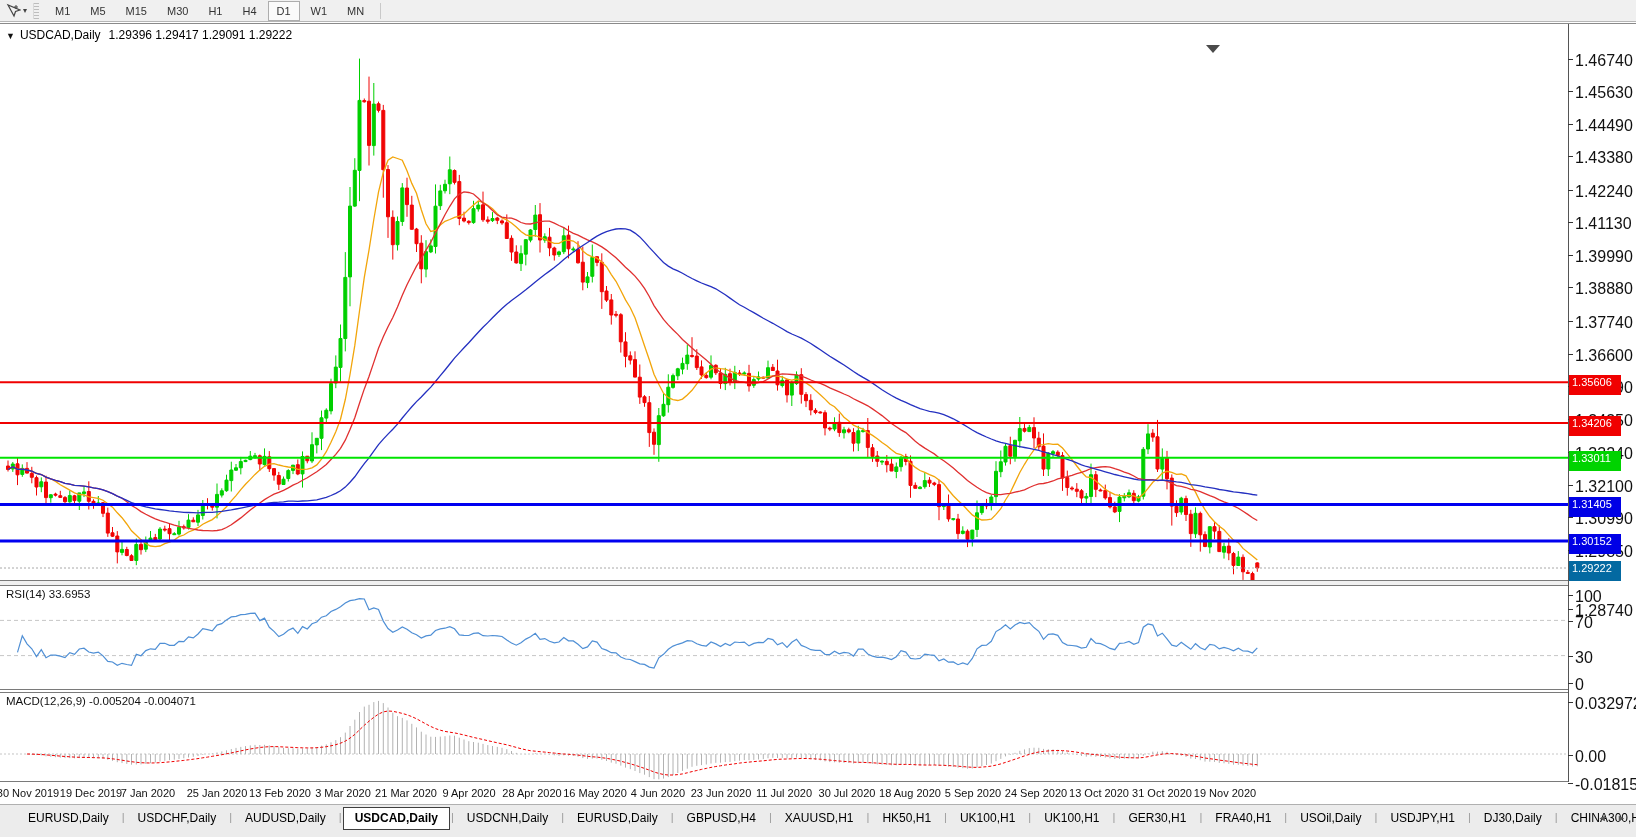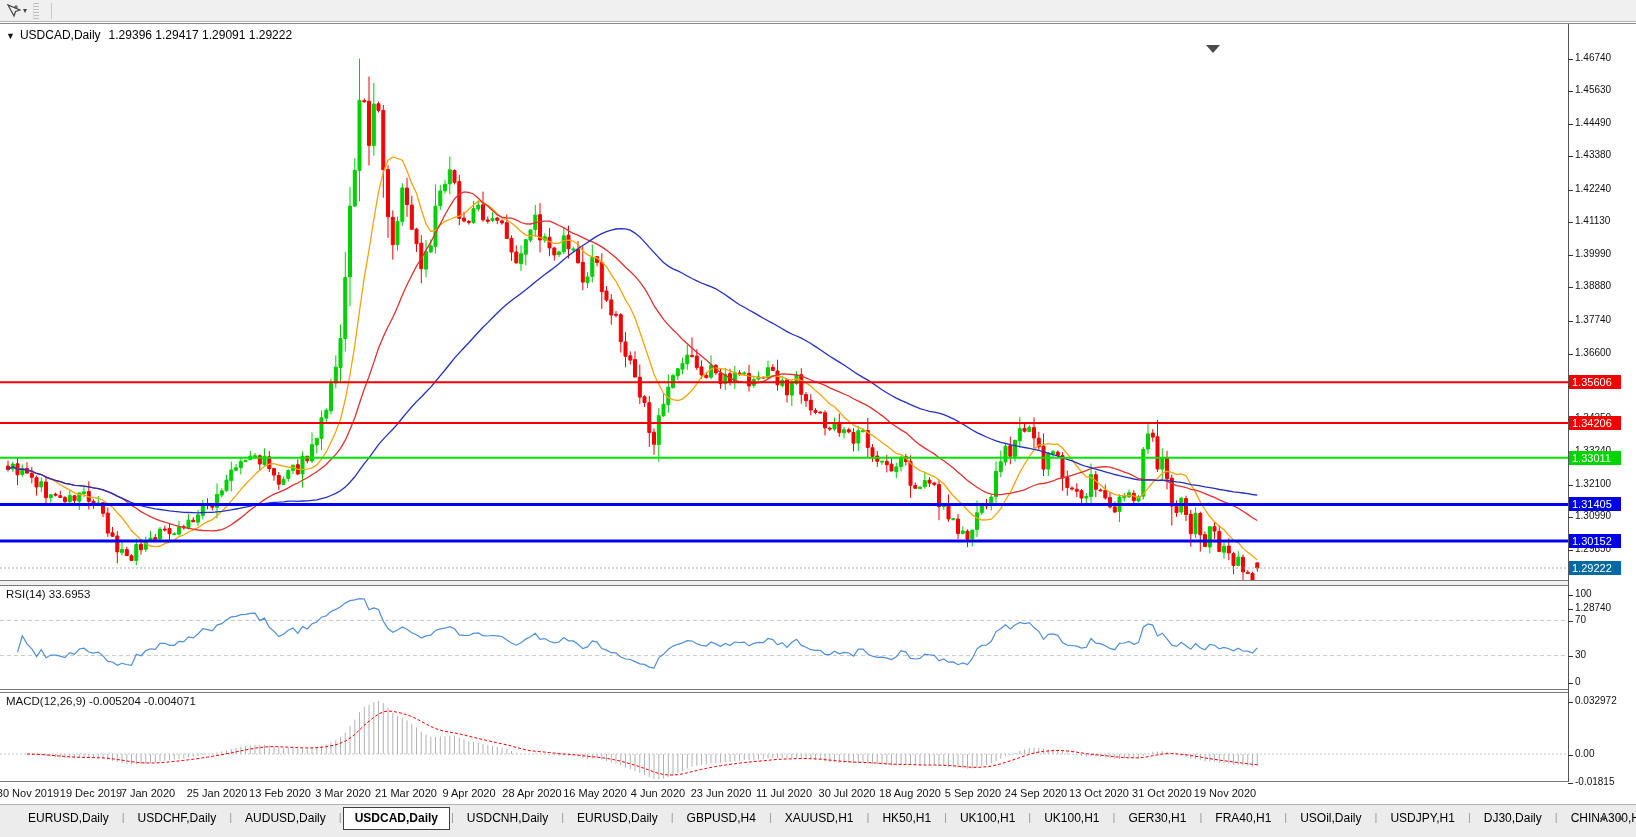--- a/index.html
+++ b/index.html
@@ -20,23 +20,23 @@
   
   .chart-window{position:absolute;top:23px;left:0;width:1636px;height:780px;background:#fff;
                 border-top:1px solid #8a8a8a;box-sizing:border-box;}
   #chart-svg{position:absolute;top:0;left:0;}
   .chart-title{position:absolute;top:4px;left:6px;font-size:12px;color:#000;z-index:6;white-space:nowrap;}
   .chart-title .collapse{font-size:9px;margin-right:5px;color:#111;}
   .chart-title .sym{margin-right:8px;}
   .panel-label{position:absolute;left:6px;font-size:11.5px;color:#111;z-index:6;white-space:nowrap;}
   .axis-line{position:absolute;left:1568px;top:0;width:1px;height:758px;background:#555;z-index:4;}
   .axis-col{position:absolute;left:1568px;top:0;width:68px;height:758px;z-index:5;}
-  .tick{position:absolute;left:7px;font-size:10px;color:#111;white-space:nowrap;}
+  .tick{position:absolute;left:7px;font-size:16px;color:#111;white-space:nowrap;}
   .tick::before{content:"";position:absolute;left:-7px;top:7px;width:5px;border-top:1px solid #333;}
-  .badge{position:absolute;left:1px;min-width:46px;padding:0 3px;height:14px;line-height:14px;
+  .badge{position:absolute;left:1px;min-width:46px;padding:0 3px;height:20px;line-height:14px;
          font-size:11px;color:#fff;white-space:nowrap;}
   .date-axis{position:absolute;top:758px;left:0;width:1568px;height:22px;background:#fff;z-index:5;}
   .date-label{position:absolute;top:5px;width:90px;margin-left:-45px;text-align:center;
               font-size:11px;color:#111;white-space:nowrap;}
 
   
   .tabbar{position:absolute;top:804px;left:0;width:1636px;height:33px;background:#ececec;
           border-top:1px solid #b0b0b0;box-sizing:border-box;display:flex;align-items:flex-start;
           padding:2px 0 0 16px;}
   .tab{font-size:12px;color:#000000;padding:3px 11px 4px;border:1px solid transparent;white-space:nowrap;}
@@ -51,20 +51,31 @@
 
   <div class="toolbar">
     <div class="tool-icon">
       <svg width="15" height="15" viewBox="0 0 15 15">
         <path d="M2 2 L8 13 L9.5 8.5 L14 7 Z" fill="none" stroke="#444" stroke-width="1.2"></path>
         <path d="M10 2 v4 M8 4 h4" stroke="#444" stroke-width="1"></path>
       </svg>
     </div>
     <div class="caret">▾</div>
     <div class="grip"></div>
+    <div id="tf-buttons" style="display:flex;align-items:center;">
+        <span class="tf">M1</span>
+        <span class="tf">M5</span>
+        <span class="tf">M15</span>
+        <span class="tf">M30</span>
+        <span class="tf">H1</span>
+        <span class="tf">H4</span>
+        <span class="tf active">D1</span>
+        <span class="tf">W1</span>
+        <span class="tf">MN</span>
+      </div>
     <div class="tb-sep"></div>
   </div>
 
   <div class="chart-window">
     <svg id="chart-svg" width="1568" height="758">
         <path d="M12.8,438.0V447.9M22.3,440.4V452.8M41.3,453.4V468.2M50.8,470.2V478.7M69.8,466.5V478.8M79.3,468.9V486.0M84,462.2V473.1M98.3,472.0V481.5M122,517.7V531.3M136.3,514.5V541.2M145.8,512.5V528.1M150.5,507.0V517.5M160,503.1V517.9M174.3,508.1V510.5M179,496.8V511.6M188.5,490.2V505.5M198,485.9V502.0M202.8,476.0V495.5M217,459.5V494.4M221.8,464.3V473.5M226.5,450.7V467.8M231.3,437.7V467.5M236,440.0V446.9M240.8,432.9V450.4M245.5,435.7V438.1M250.3,427.0V436.2M255,428.9V434.8M264.5,424.4V441.7M283.5,452.5V460.7M288.3,445.2V457.5M293,440.8V450.1M302.5,427.4V463.6M312,408.3V439.1M316.8,414.2V429.4M321.5,386.6V426.1M326.3,384.3V399.9M331,354.7V390.4M335.8,331.4V364.2M340.5,300.5V357.8M345.3,228.1V327.4M350,163.0V282.3M354.8,134.2V182.9M359.5,34.6V177.2M373.8,59.0V131.6M397.5,192.5V226.5M402.3,159.1V201.9M426,216.2V253.3M430.8,215.4V229.1M435.5,160.4V229.5M440.3,160.8V186.0M445,155.7V169.5M449.8,132.5V170.2M473.5,176.8V199.8M478.3,176.9V187.6M492.5,188.1V198.0M521,221.4V247.0M525.8,215.1V241.4M530.5,205.1V218.3M535.3,181.0V212.8M544.8,209.3V218.8M559,226.7V233.0M563.8,203.2V230.1M573.3,222.7V227.7M587.5,248.0V264.1M592.3,220.5V258.5M658.8,384.0V437.8M663.5,369.6V392.8M668.3,350.3V388.6M673,349.6V364.7M677.8,343.8V356.1M682.5,333.6V350.3M687.3,320.6V345.8M711,331.4V355.3M725.3,343.8V366.1M734.8,341.8V365.1M744.3,347.3V351.8M753.8,353.2V363.9M758.5,347.5V356.8M768,336.6V354.4M782.3,351.8V363.5M791.8,356.7V382.0M796.5,347.4V360.9M834.5,393.3V407.2M844,402.8V414.5M858.3,401.8V427.1M863,403.8V408.6M882,436.5V440.9M896.3,438.5V454.2M901,432.1V447.5M920,462.0V465.1M924.8,448.8V464.7M943.8,479.4V486.0M953.3,494.3V496.5M962.8,502.3V510.4M972.3,505.9V522.5M977,476.5V513.0M981.8,479.5V490.8M991.3,470.9V486.4M996,437.2V480.9M1000.8,426.5V453.2M1005.5,419.7V441.6M1015,415.8V437.7M1019.8,393.0V423.6M1029.3,400.9V408.0M1048.3,428.3V452.0M1053,426.1V433.1M1086.3,469.0V480.0M1091,439.6V480.5M1119.5,470.2V498.1M1124.3,469.1V477.4M1129,465.5V474.1M1138.5,470.9V478.3M1143.3,423.0V475.5M1148,400.2V430.1M1162.3,424.4V456.6M1181.3,472.8V490.7M1195.5,483.3V514.0M1209.8,502.6V529.4M1224,518.7V534.6M1238.3,527.1V541.7" stroke="#00cf00" fill="none"></path>
         <path d="M8,436.5V447.5M17.5,433.7V461.1M27,438.1V449.5M31.8,442.8V459.3M36.5,451.6V471.5M46,451.7V479.4M55.5,468.7V472.5M60.3,466.8V474.0M65,472.0V480.1M74.5,470.8V480.0M88.8,457.3V485.5M93.5,475.3V484.8M103,478.1V493.1M107.8,483.6V512.9M112.5,503.0V512.9M117.3,507.1V539.4M126.8,522.8V532.3M131.5,530.2V536.6M141,515.2V530.6M155.3,509.9V517.4M164.8,501.7V507.6M169.5,499.0V516.7M183.8,500.6V505.6M193.3,493.3V497.8M207.5,474.2V485.4M212.3,480.9V486.6M259.8,430.5V446.9M269.3,427.1V448.0M274,444.1V456.7M278.8,447.9V466.0M297.8,435.4V451.2M307.3,432.1V439.3M364.3,74.5V78.6M369,52.6V141.5M378.5,77.6V88.5M383.3,80.9V173.7M388,141.1V213.9M392.8,186.4V235.6M407,153.7V192.8M411.8,171.8V205.5M416.5,203.9V228.0M421.3,211.2V259.3M454.5,145.4V160.5M459.3,150.9V201.2M464,187.7V198.4M468.8,196.2V200.6M483,167.6V197.9M487.8,192.4V199.6M497.3,192.8V200.1M502,195.3V200.8M506.8,190.4V214.5M511.5,211.3V236.8M516.3,221.3V239.6M540,179.1V228.5M549.5,203.9V232.2M554.3,222.7V236.6M568.5,201.6V234.4M578,217.2V239.6M582.8,222.5V266.3M597,232.4V242.2M601.8,229.3V284.9M606.5,262.0V278.0M611.3,270.0V300.6M616,287.0V293.4M620.8,289.1V328.6M625.5,308.2V343.3M630.3,327.4V340.5M635,327.3V353.3M639.8,340.5V379.9M644.5,371.1V382.8M649.3,372.0V422.9M654,404.4V430.8M692,313.2V333.7M696.8,325.2V346.0M701.5,336.4V354.8M706.3,348.1V354.7M715.8,340.2V351.0M720.5,344.0V364.8M730,344.7V361.5M739.5,346.0V352.0M749,340.8V367.6M763.3,352.6V354.9M772.8,340.0V346.6M777.5,335.7V366.6M787,354.6V378.5M801.3,344.2V379.6M806,368.1V383.1M810.8,370.2V391.3M815.5,384.2V390.2M820.3,387.3V389.4M825,386.3V411.4M829.8,402.6V407.1M839.3,389.6V412.8M848.8,403.7V409.3M853.5,404.2V427.5M867.8,394.0V433.5M872.5,420.0V437.9M877.3,427.0V442.9M886.8,431.0V448.4M891.5,434.3V447.1M905.8,429.8V441.4M910.5,431.4V473.8M915.3,458.4V464.3M929.5,453.1V463.0M934.3,457.8V462.1M939,455.7V496.2M948.5,470.5V497.7M958,489.9V515.0M967.5,505.4V523.1M986.5,474.9V485.2M1010.3,412.7V440.3M1024.5,399.1V408.5M1034,393.3V424.1M1038.8,407.8V425.9M1043.5,409.4V452.0M1057.8,426.3V432.9M1062.5,428.1V466.9M1067.3,446.6V471.7M1072,462.3V466.6M1076.8,459.1V473.2M1081.5,465.0V481.9M1095.8,447.0V473.1M1100.5,464.5V467.2M1105.3,460.6V475.7M1110,467.8V484.5M1114.8,477.7V489.1M1133.8,466.2V481.2M1152.8,405.1V417.8M1157.5,395.9V448.0M1167,426.9V465.4M1171.8,450.4V501.6M1176.5,476.3V492.9M1186,471.7V497.0M1190.8,485.8V522.9M1200.3,487.6V527.6M1205,507.4V523.2M1214.5,497.8V515.1M1219.3,501.3V527.8M1228.8,514.2V536.2M1233.5,527.9V550.3M1243,530.4V555.9M1247.8,546.0V550.0M1252.5,547.7V560.4M1257.3,538.3V547.8" stroke="#f00505" fill="none"></path>
         <path d="M11.3,440.0H14.3V445.0H11.3ZM20.8,444.4H23.8V450.4H20.8ZM39.8,457.8H42.8V462.8H39.8ZM49.3,470.8H52.3V473.7H49.3ZM68.3,471.6H71.3V477.8H68.3ZM77.8,468.9H80.8V477.2H77.8ZM82.5,467.9H85.5V469.6H82.5ZM96.8,478.9H99.8V480.2H96.8ZM120.5,525.4H123.5V528.4H120.5ZM134.8,520.5H137.8V536.5H134.8ZM144.3,517.3H147.3V525.2H144.3ZM149.0,514.1H152.0V517.1H149.0ZM158.5,505.1H161.5V515.0H158.5ZM172.8,509.7H175.8V510.7H172.8ZM177.5,503.2H180.5V510.1H177.5ZM187.0,496.1H190.0V503.4H187.0ZM196.5,490.9H199.5V498.2H196.5ZM201.3,480.1H204.3V491.5H201.3ZM215.5,470.4H218.5V483.2H215.5ZM220.3,466.8H223.3V471.1H220.3ZM225.0,456.1H228.0V466.7H225.0ZM229.8,446.0H232.8V456.6H229.8ZM234.5,443.8H237.5V446.2H234.5ZM239.3,437.6H242.3V443.8H239.3ZM244.0,436.3H247.0V437.6H244.0ZM248.8,432.2H251.8V435.6H248.8ZM253.5,431.7H256.5V432.7H253.5ZM263.0,432.4H266.0V440.6H263.0ZM282.0,455.2H285.0V460.5H282.0ZM286.8,446.6H289.8V454.5H286.8ZM291.5,441.2H294.5V446.4H291.5ZM301.0,432.5H304.0V449.9H301.0ZM310.5,420.7H313.5V437.0H310.5ZM315.3,414.3H318.3V420.9H315.3ZM320.0,393.8H323.0V414.3H320.0ZM324.8,386.2H327.8V394.1H324.8ZM329.5,359.6H332.5V386.9H329.5ZM334.3,343.1H337.3V359.0H334.3ZM339.0,314.5H342.0V343.4H339.0ZM343.8,253.4H346.8V314.5H343.8ZM348.5,182.1H351.5V252.9H348.5ZM353.3,146.3H356.3V182.1H353.3ZM358.0,76.4H361.0V146.4H358.0ZM372.3,80.1H375.3V121.6H372.3ZM396.0,197.5H399.0V220.7H396.0ZM400.8,163.9H403.8V197.5H400.8ZM424.5,227.7H427.5V245.1H424.5ZM429.3,221.9H432.3V227.9H429.3ZM434.0,182.2H437.0V222.5H434.0ZM438.8,166.9H441.8V181.7H438.8ZM443.5,160.3H446.5V166.8H443.5ZM448.3,145.8H451.3V159.8H448.3ZM472.0,184.7H475.0V198.6H472.0ZM476.8,181.1H479.8V184.9H476.8ZM491.0,194.5H494.0V196.6H491.0ZM519.5,229.7H522.5V239.6H519.5ZM524.3,215.7H527.3V230.2H524.3ZM529.0,206.0H532.0V216.1H529.0ZM533.8,191.1H536.8V205.5H533.8ZM543.3,212.7H546.3V216.1H543.3ZM557.5,227.9H560.5V230.6H557.5ZM562.3,211.8H565.3V227.7H562.3ZM571.8,224.9H574.8V225.9H571.8ZM586.0,252.9H589.0V258.6H586.0ZM590.8,233.4H593.8V252.3H590.8ZM657.3,391.7H660.3V420.6H657.3ZM662.0,380.3H665.0V391.8H662.0ZM666.8,363.2H669.8V380.7H666.8ZM671.5,351.6H674.5V363.4H671.5ZM676.3,344.8H679.3V351.8H676.3ZM681.0,339.4H684.0V345.1H681.0ZM685.8,331.1H688.8V339.7H685.8ZM709.5,341.4H712.5V353.2H709.5ZM723.8,350.3H726.8V359.6H723.8ZM733.3,348.4H736.3V358.5H733.3ZM742.8,348.9H745.8V350.0H742.8ZM752.3,355.6H755.3V361.3H752.3ZM757.0,352.9H760.0V355.0H757.0ZM766.5,343.7H769.5V354.1H766.5ZM780.8,356.3H783.8V361.5H780.8ZM790.3,358.9H793.3V371.1H790.3ZM795.0,351.0H798.0V359.6H795.0ZM833.0,398.9H836.0V405.0H833.0ZM842.5,405.8H845.5V408.8H842.5ZM856.8,406.8H859.8V419.1H856.8ZM861.5,406.6H864.5V407.6H861.5ZM880.5,437.1H883.5V438.1H880.5ZM894.8,442.9H897.8V447.5H894.8ZM899.5,433.3H902.5V442.7H899.5ZM918.5,463.2H921.5V464.6H918.5ZM923.3,456.6H926.3V462.7H923.3ZM942.3,479.7H945.3V482.6H942.3ZM951.8,494.6H954.8V495.6H951.8ZM961.3,507.1H964.3V509.4H961.3ZM970.8,506.1H973.8V514.8H970.8ZM975.5,488.8H978.5V505.5H975.5ZM980.3,481.5H983.3V488.6H980.3ZM989.8,473.0H992.8V480.6H989.8ZM994.5,447.3H997.5V472.6H994.5ZM999.3,437.8H1002.3V447.7H999.3ZM1004.0,422.3H1007.0V438.0H1004.0ZM1013.5,416.3H1016.5V432.8H1013.5ZM1018.3,404.6H1021.3V416.8H1018.3ZM1027.8,403.4H1030.8V407.6H1027.8ZM1046.8,429.2H1049.8V445.0H1046.8ZM1051.5,427.7H1054.5V429.7H1051.5ZM1084.8,472.4H1087.8V474.1H1084.8ZM1089.5,450.7H1092.5V472.5H1089.5ZM1118.0,473.1H1121.0V487.4H1118.0ZM1122.8,472.3H1125.8V473.8H1122.8ZM1127.5,468.8H1130.5V472.8H1127.5ZM1137.0,472.9H1140.0V477.0H1137.0ZM1141.8,425.3H1144.8V472.2H1141.8ZM1146.5,409.9H1149.5V425.0H1146.5ZM1160.8,434.2H1163.8V445.1H1160.8ZM1179.8,474.2H1182.8V488.0H1179.8ZM1194.0,489.3H1197.0V509.8H1194.0ZM1208.3,502.7H1211.3V523.0H1208.3ZM1222.5,522.4H1225.5V528.2H1222.5ZM1236.8,533.1H1239.8V541.5H1236.8Z" fill="#00cf00" stroke="#00cf00"></path>
         <path d="M6.5,442.0H9.5V445.5H6.5ZM16.0,439.8H19.0V450.8H16.0ZM25.5,444.4H28.5V449.1H25.5ZM30.3,449.4H33.3V453.3H30.3ZM35.0,453.7H38.0V463.0H35.0ZM44.5,458.0H47.5V473.6H44.5ZM54.0,470.1H57.0V471.2H54.0ZM58.8,471.7H61.8V473.4H58.8ZM63.5,473.6H66.5V477.7H63.5ZM73.0,471.8H76.0V476.6H73.0ZM87.3,467.5H90.3V477.3H87.3ZM92.0,477.3H95.0V480.2H92.0ZM101.5,478.8H104.5V489.3H101.5ZM106.3,489.1H109.3V509.1H106.3ZM111.0,508.8H114.0V512.2H111.0ZM115.8,512.0H118.8V527.9H115.8ZM125.3,525.5H128.3V531.5H125.3ZM130.0,531.8H133.0V536.5H130.0ZM139.5,520.4H142.5V525.7H139.5ZM153.8,513.6H156.8V515.7H153.8ZM163.3,505.1H166.3V506.1H163.3ZM168.0,504.7H171.0V509.7H168.0ZM182.3,502.7H185.3V503.9H182.3ZM191.8,496.2H194.8V497.8H191.8ZM206.0,479.7H209.0V481.3H206.0ZM210.8,480.9H213.8V483.2H210.8ZM258.3,431.8H261.3V440.0H258.3ZM267.8,432.8H270.8V444.7H267.8ZM272.5,444.6H275.5V451.1H272.5ZM277.3,451.5H280.3V460.2H277.3ZM296.3,440.7H299.3V450.0H296.3ZM305.8,432.2H308.8V436.8H305.8ZM362.8,76.6H365.8V77.8H362.8ZM367.5,77.2H370.5V121.4H367.5ZM377.0,79.8H380.0V86.3H377.0ZM381.8,86.4H384.8V145.7H381.8ZM386.5,145.5H389.5V192.8H386.5ZM391.3,193.3H394.3V220.7H391.3ZM405.5,164.0H408.5V180.6H405.5ZM410.3,181.1H413.3V205.3H410.3ZM415.0,205.1H418.0V219.7H415.0ZM419.8,219.2H422.8V244.8H419.8ZM453.0,146.5H456.0V158.3H453.0ZM457.8,157.6H460.8V194.4H457.8ZM462.5,194.1H465.5V197.0H462.5ZM467.3,197.3H470.3V198.6H467.3ZM481.5,180.8H484.5V195.8H481.5ZM486.3,195.9H489.3V197.3H486.3ZM495.8,194.0H498.8V196.3H495.8ZM500.5,196.9H503.5V198.9H500.5ZM505.3,198.7H508.3V214.5H505.3ZM510.0,214.3H513.0V228.0H510.0ZM514.8,228.0H517.8V238.9H514.8ZM538.5,190.7H541.5V216.0H538.5ZM548.0,213.2H551.0V223.9H548.0ZM552.8,224.0H555.8V231.0H552.8ZM567.0,211.2H570.0V224.8H567.0ZM576.5,225.3H579.5V238.8H576.5ZM581.3,238.2H584.3V258.1H581.3ZM595.5,232.7H598.5V238.4H595.5ZM600.3,238.3H603.3V267.7H600.3ZM605.0,267.0H608.0V276.1H605.0ZM609.8,275.9H612.8V291.0H609.8ZM614.5,290.3H617.5V291.3H614.5ZM619.3,290.7H622.3V317.8H619.3ZM624.0,317.9H627.0V332.3H624.0ZM628.8,331.8H631.8V336.1H628.8ZM633.5,335.6H636.5V353.1H633.5ZM638.3,353.2H641.3V373.1H638.3ZM643.0,372.8H646.0V378.6H643.0ZM647.8,378.7H650.8V408.6H647.8ZM652.5,408.2H655.5V420.3H652.5ZM690.5,331.5H693.5V332.5H690.5ZM695.3,332.1H698.3V343.6H695.3ZM700.0,342.9H703.0V350.9H700.0ZM704.8,351.4H707.8V353.6H704.8ZM714.3,341.3H717.3V348.8H714.3ZM719.0,349.1H722.0V359.5H719.0ZM728.5,349.7H731.5V358.3H728.5ZM738.0,349.0H741.0V350.0H738.0ZM747.5,349.4H750.5V361.9H747.5ZM761.8,353.2H764.8V354.2H761.8ZM771.3,343.3H774.3V346.5H771.3ZM776.0,347.0H779.0V360.8H776.0ZM785.5,355.9H788.5V370.9H785.5ZM799.8,350.7H802.8V370.3H799.8ZM804.5,370.6H807.5V376.7H804.5ZM809.3,376.3H812.3V386.0H809.3ZM814.0,386.4H817.0V388.4H814.0ZM818.8,388.0H821.8V389.0H818.8ZM823.5,388.7H826.5V403.9H823.5ZM828.3,404.1H831.3V405.1H828.3ZM837.8,398.3H840.8V408.5H837.8ZM847.3,405.8H850.3V407.9H847.3ZM852.0,408.5H855.0V419.2H852.0ZM866.3,406.6H869.3V423.4H866.3ZM871.0,423.8H874.0V432.4H871.0ZM875.8,432.0H878.8V437.3H875.8ZM885.3,437.4H888.3V440.7H885.3ZM890.0,440.1H893.0V447.0H890.0ZM904.3,432.6H907.3V437.5H904.3ZM909.0,437.3H912.0V461.4H909.0ZM913.8,461.4H916.8V464.3H913.8ZM928.0,456.2H931.0V459.1H928.0ZM932.8,459.0H935.8V460.4H932.8ZM937.5,460.6H940.5V482.6H937.5ZM947.0,479.8H950.0V494.9H947.0ZM956.5,495.0H959.5V509.6H956.5ZM966.0,507.2H969.0V515.2H966.0ZM985.0,480.9H988.0V481.9H985.0ZM1008.8,421.7H1011.8V432.2H1008.8ZM1023.0,404.4H1026.0V407.2H1023.0ZM1032.5,403.6H1035.5V414.0H1032.5ZM1037.3,414.2H1040.3V422.8H1037.3ZM1042.0,422.1H1045.0V445.1H1042.0ZM1056.3,428.2H1059.3V431.5H1056.3ZM1061.0,431.6H1064.0V454.0H1061.0ZM1065.8,453.6H1068.8V463.5H1065.8ZM1070.5,464.0H1073.5V465.0H1070.5ZM1075.3,465.2H1078.3V467.3H1075.3ZM1080.0,466.8H1083.0V474.0H1080.0ZM1094.3,450.7H1097.3V465.3H1094.3ZM1099.0,466.0H1102.0V467.0H1099.0ZM1103.8,466.4H1106.8V473.9H1103.8ZM1108.5,473.6H1111.5V482.9H1108.5ZM1113.3,482.9H1116.3V487.9H1113.3ZM1132.3,469.3H1135.3V476.7H1132.3ZM1151.3,409.2H1154.3V413.1H1151.3ZM1156.0,412.8H1159.0V445.0H1156.0ZM1165.5,433.7H1168.5V454.8H1165.5ZM1170.3,454.1H1173.3V482.1H1170.3ZM1175.0,482.4H1178.0V488.6H1175.0ZM1184.5,474.6H1187.5V490.5H1184.5ZM1189.3,490.2H1192.3V509.6H1189.3ZM1198.8,489.4H1201.8V510.8H1198.8ZM1203.5,510.6H1206.5V522.5H1203.5ZM1213.0,502.7H1216.0V507.1H1213.0ZM1217.8,507.4H1220.8V527.6H1217.8ZM1227.3,522.1H1230.3V529.0H1227.3ZM1232.0,529.5H1235.0V541.4H1232.0ZM1241.5,533.3H1244.5V547.8H1241.5ZM1246.3,548.4H1249.3V549.4H1246.3ZM1251.0,549.6H1254.0V558.7H1251.0ZM1255.8,538.9H1258.8V544.0H1255.8Z" fill="#f00505" stroke="#f00505"></path>
         <polyline points="8.0,445.5 12.8,442.8 17.5,445.4 22.3,445.2 27.0,446.0 31.8,447.2 36.5,449.5 41.3,450.5 46.0,453.1 50.8,454.8 55.5,457.4 60.3,460.7 65.0,463.4 69.8,466.1 74.5,468.9 79.3,470.5 84.0,470.9 88.8,472.9 93.5,473.6 98.3,474.4 103.0,476.2 107.8,479.8 112.5,483.2 117.3,488.8 122.0,493.7 126.8,500.0 131.5,506.8 136.3,511.2 141.0,515.7 145.8,519.5 150.5,522.0 155.3,522.7 160.0,522.0 164.8,519.7 169.5,518.1 174.3,516.0 179.0,512.6 183.8,511.0 188.5,508.0 193.3,506.1 198.0,503.7 202.8,500.2 207.5,497.8 212.3,495.6 217.0,491.7 221.8,487.4 226.5,482.7 231.3,476.9 236.0,471.6 240.8,465.6 245.5,460.2 250.3,455.4 255.0,450.4 259.8,446.1 264.5,442.3 269.3,440.1 274.0,439.6 278.8,441.0 283.5,442.1 288.3,443.0 293.0,443.5 297.8,445.3 302.5,445.4 307.3,445.1 312.0,443.9 316.8,440.9 321.5,435.1 326.3,427.7 331.0,418.2 335.8,407.8 340.5,395.2 345.3,375.5 350.0,350.5 354.8,321.4 359.5,287.0 364.3,253.3 369.0,226.1 373.8,195.5 378.5,168.1 383.3,148.4 388.0,136.2 392.8,133.0 397.5,134.5 402.3,136.2 407.0,146.7 411.8,159.4 416.5,169.2 421.3,185.7 426.0,199.8 430.8,207.5 435.5,206.4 440.3,201.0 445.0,197.3 449.8,195.5 454.5,193.3 459.3,192.2 464.0,189.9 468.8,185.3 473.5,181.0 478.3,176.9 483.0,178.3 487.8,181.3 492.5,184.7 497.3,189.8 502.0,193.9 506.8,195.9 511.5,199.0 516.3,203.0 521.0,207.5 525.8,210.9 530.5,212.0 535.3,211.4 540.0,213.5 544.8,215.2 549.5,217.7 554.3,219.3 559.0,219.3 563.8,216.6 568.5,216.1 573.3,217.0 578.0,220.3 582.8,227.0 587.5,230.7 592.3,232.8 597.0,234.2 601.8,237.9 606.5,242.7 611.3,250.6 616.0,257.3 620.8,266.5 625.5,275.9 630.3,283.7 635.0,293.7 639.8,307.7 644.5,321.7 649.3,335.8 654.0,350.2 658.8,360.3 663.5,369.2 668.3,373.7 673.0,375.6 677.8,376.5 682.5,375.1 687.3,370.9 692.0,366.3 696.8,359.8 701.5,352.9 706.3,349.1 711.0,345.2 715.8,343.8 720.5,344.6 725.3,345.1 730.0,347.0 734.8,348.7 739.5,350.5 744.3,351.0 749.0,352.1 753.8,352.3 758.5,353.5 763.3,353.9 768.0,352.4 772.8,352.0 777.5,352.2 782.3,353.0 787.0,355.1 791.8,356.1 796.5,355.0 801.3,356.5 806.0,358.9 810.8,362.1 815.5,366.6 820.3,370.8 825.0,375.1 829.8,380.0 834.5,382.8 839.3,387.7 844.0,393.2 848.8,397.0 853.5,401.2 858.3,403.3 863.0,405.1 867.8,408.6 872.5,411.4 877.3,414.7 882.0,418.5 886.8,421.7 891.5,425.8 896.3,429.3 901.0,430.7 905.8,433.8 910.5,439.3 915.3,443.4 920.0,446.5 924.8,448.4 929.5,450.6 934.3,452.6 939.0,456.1 943.8,459.8 948.5,466.0 953.3,471.7 958.0,476.5 962.8,480.8 967.5,486.0 972.3,490.9 977.0,493.9 981.8,496.0 986.5,495.8 991.3,495.2 996.0,490.4 1000.8,484.7 1005.5,476.0 1010.3,468.5 1015.0,458.6 1019.8,448.5 1024.5,440.3 1029.3,432.5 1034.0,425.8 1038.8,420.8 1043.5,420.6 1048.3,419.7 1053.0,420.3 1057.8,420.2 1062.5,424.0 1067.3,429.8 1072.0,435.6 1076.8,442.0 1081.5,448.0 1086.3,453.0 1091.0,453.5 1095.8,457.1 1100.5,461.0 1105.3,465.3 1110.0,468.2 1114.8,470.6 1119.5,471.4 1124.3,471.9 1129.0,471.4 1133.8,471.8 1138.5,474.1 1143.3,470.1 1148.0,464.4 1152.8,458.3 1157.5,454.5 1162.3,449.1 1167.0,447.3 1171.8,448.3 1176.5,450.3 1181.3,450.0 1186.0,451.8 1190.8,460.2 1195.5,468.1 1200.3,477.9 1205.0,485.7 1209.8,492.5 1214.5,497.7 1219.3,502.3 1224.0,505.7 1228.8,511.1 1233.5,516.2 1238.3,518.6 1243.0,524.4 1247.8,528.3 1252.5,531.9 1257.3,536.0" fill="none" stroke="#f2a50a" stroke-width="1.3"></polyline>

